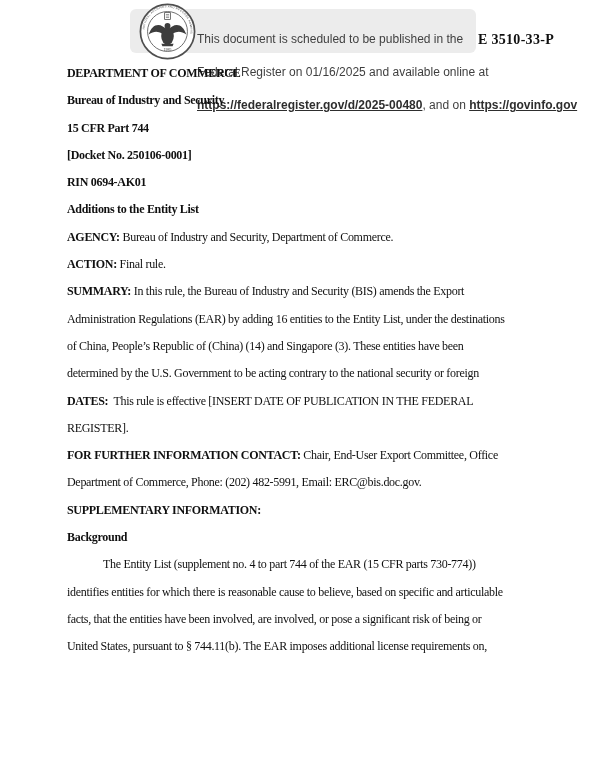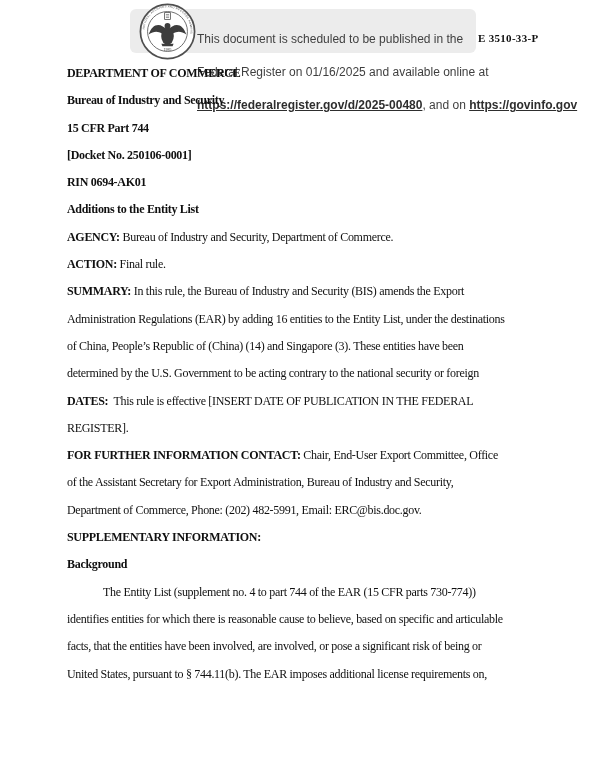--- a/index.html
+++ b/index.html
@@ -15,21 +15,21 @@
   }
   .seal { position:absolute; left:139px; top:3px; width:57px; height:57px; }
   .stamp-text {
     position:absolute; left:197px; top:12px;
     font-family:"Liberation Sans","DejaVu Sans",sans-serif;
     font-size:12px; line-height:11px; color:#3f3f3f; white-space:pre;
   }
   .stamp-link { font-weight:bold; text-decoration:underline; color:#2e2e2e; cursor:pointer; }
   .billing {
     position:absolute; left:478px; top:32px;
-    font-weight:bold; font-size:11px; letter-spacing:0.3px; white-space:nowrap;
+    font-weight:bold; font-size:14px; letter-spacing:0.3px; white-space:nowrap;
   }
   
   .content {
     position:absolute; left:67px; top:60px; width:510px;
     font-size:12px; letter-spacing:-0.3px;
   }
   .line { line-height:27.3px; height:27.3px; white-space:pre; }
   .line .b { font-weight:bold;font-family:Liberation Serif, serif; }
   .line.indent { padding-left:36px; }
 </style>
@@ -80,21 +80,20 @@
       <div class="line"><span class="b">Additions to the Entity List</span></div>
       <div class="line"><span class="b">AGENCY:</span><span> Bureau of Industry and Security, Department of Commerce.</span></div>
       <div class="line"><span class="b">ACTION:</span><span> Final rule.</span></div>
       <div class="line"><span class="b">SUMMARY:</span><span> In this rule, the Bureau of Industry and Security (BIS) amends the Export</span></div>
       <div class="line"><span>Administration Regulations (EAR) by adding 16 entities to the Entity List, under the destinations</span></div>
       <div class="line"><span>of China, People’s Republic of (China) (14) and Singapore (3). These entities have been</span></div>
       <div class="line"><span>determined by the U.S. Government to be acting contrary to the national security or foreign</span></div>
       <div class="line"><span class="b">DATES:</span><span>  This rule is effective [INSERT DATE OF PUBLICATION IN THE FEDERAL</span></div>
       <div class="line"><span>REGISTER].</span></div>
       <div class="line"><span class="b">FOR FURTHER INFORMATION CONTACT:</span><span> Chair, End-User Export Committee, Office</span></div>
-      <div class="line"><span>of the Assistant Secretary for Export Administration, Bureau of Industry and Security,</span></div>
       <div class="line"><span>Department of Commerce, Phone: (202) 482-5991, Email: ERC@bis.doc.gov.</span></div>
       <div class="line"><span class="b">SUPPLEMENTARY INFORMATION:</span></div>
       <div class="line"><span class="b">Background</span></div>
       <div class="line indent"><span>The Entity List (supplement no. 4 to part 744 of the EAR (15 CFR parts 730-774))</span></div>
       <div class="line"><span>identifies entities for which there is reasonable cause to believe, based on specific and articulable</span></div>
       <div class="line"><span>facts, that the entities have been involved, are involved, or pose a significant risk of being or</span></div>
       <div class="line"><span>United States, pursuant to § 744.11(b). The EAR imposes additional license requirements on,</span></div>
     </div>
 
 </div>

